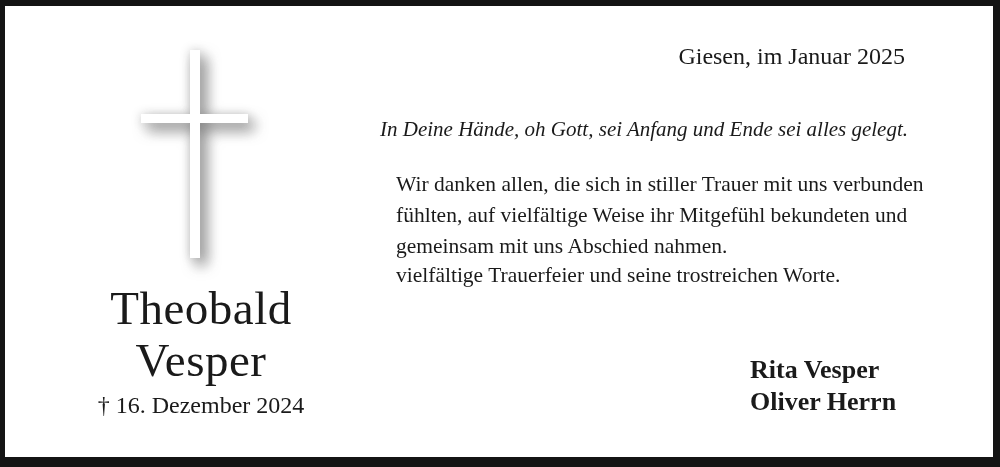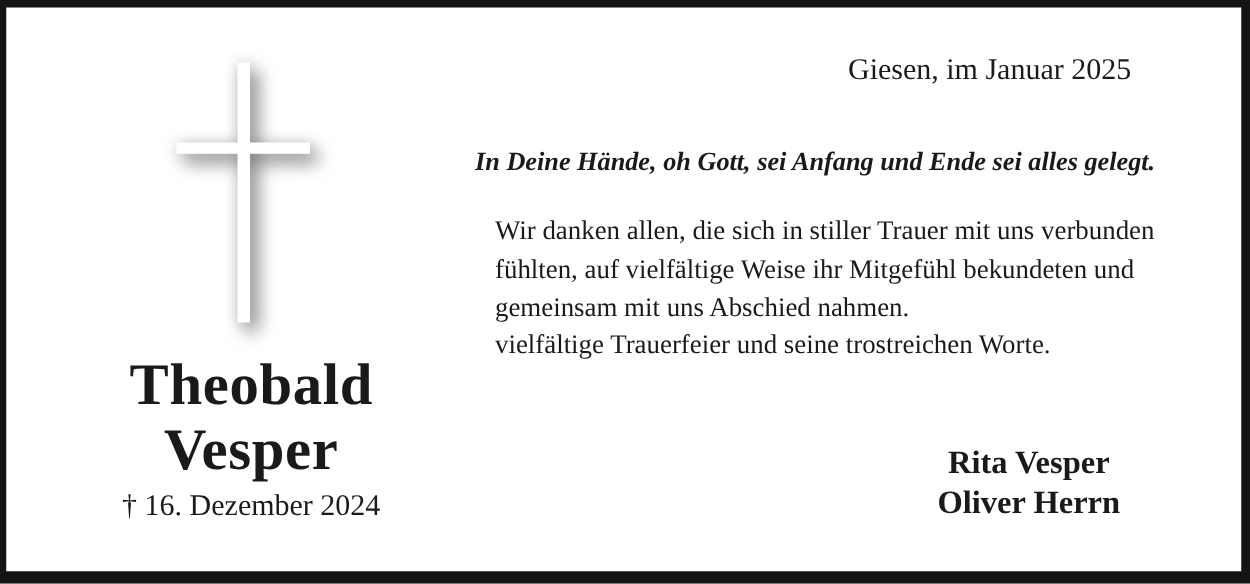--- a/index.html
+++ b/index.html
@@ -33,21 +33,21 @@
     left: 136px; top: 108px;
     width: 107px; height: 9px;
     background: #ffffff;
   }
   
   .name-block {
     position: absolute;
     left: 55px; top: 276px;
     width: 282px;
     text-align: center;
-    font-weight: bold;
+    font-weight: normal;
     font-size: 47px;
     line-height: 52px;
     letter-spacing: 0.5px;
   }
   .death-date {
     position: absolute;
     left: 55px; top: 384px;
     width: 282px;
     text-align: center;
     font-size: 24px;
@@ -64,39 +64,38 @@
     text-align: right;
     margin-left: 28px;
   }
   .epigraph {
     position: absolute;
     left: 375px; top: 108px;
     font-style: italic;
     font-size: 21px;
     line-height: 30px;
     white-space: nowrap;
-    font-weight: bold;
   }
   .para {
     position: absolute;
     left: 375px;
     font-size: 21.5px;
     line-height: 31px;
   }
   .para-thanks { top: 163px; }
   .para-priest { top: 254px; }
   .para .line { white-space: nowrap; margin-left: 16px; }
   .mourners {
     position: absolute;
     left: 745px; top: 348px;
     font-weight: bold;
     font-size: 26px;
     line-height: 32px;
   }
-  .mourners .line { white-space: nowrap; text-align: center; }
+  .mourners .line { white-space: nowrap; }
 </style>
 </head>
 <body>
 
 <div class="stage">
 
   <div class="cross">
     <div class="bar-v"></div>
     <div class="bar-h"></div>
   </div>

